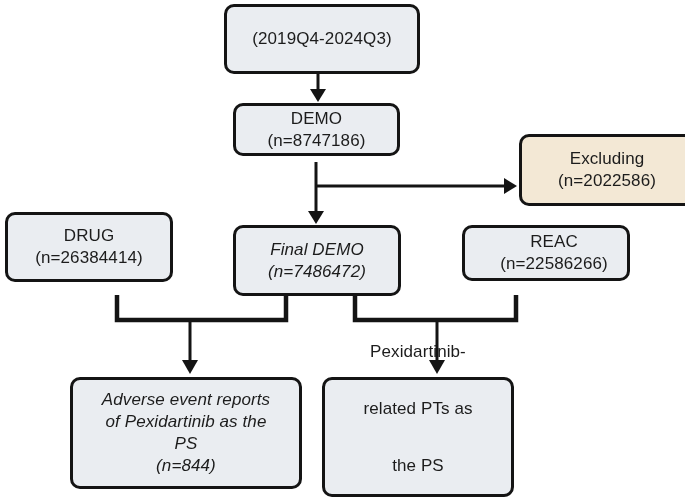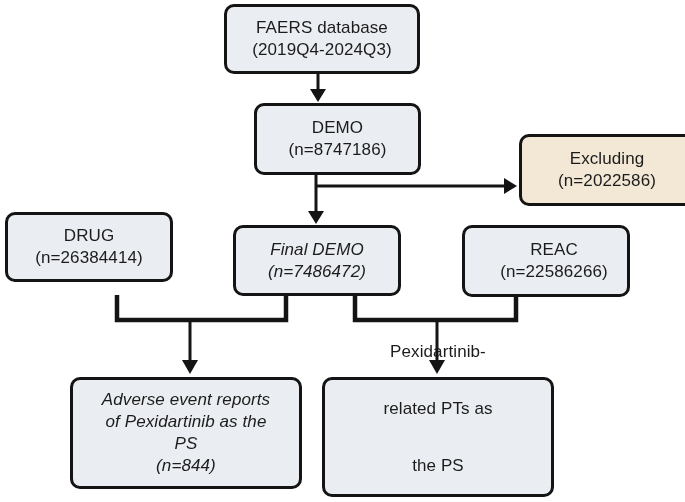--- a/index.html
+++ b/index.html
@@ -75,56 +75,55 @@
     </g>
 
     <g>
       <path d="M355,296 L355,320 L516,320 L516,295" fill="none" stroke="#141414" stroke-width="4.5"></path>
       <line x1="437" y1="320" x2="437" y2="362" stroke="#141414" stroke-width="3"></line>
       <polygon points="429,360 445,360 437,374" fill="#141414"></polygon>
     </g>
   </svg>
 
   <div class="node" style="left:224px; top:4px; width:196px; height:70px;">
-    <div class="txt-line">FAERS database</div>
     <div class="txt-line">(2019Q4-2024Q3)</div>
   </div>
 
-  <div class="node" style="left:233px; top:103px; width:167px; height:72px;margin-left:21px;">
+  <div class="node" style="left:233px; top:103px; width:167px; height:53px;">
     <div class="txt-line">DEMO</div>
     <div class="txt-line">(n=8747186)</div>
   </div>
 
   <div class="node excluding" style="left:519px; top:134px; width:176px; height:72px;">
     <div class="txt-line">Excluding</div>
     <div class="txt-line">(n=2022586)</div>
   </div>
 
   <div class="node" style="left:5px; top:212px; width:168px; height:70px;">
     <div class="txt-line">DRUG</div>
     <div class="txt-line">(n=26384414)</div>
   </div>
 
   <div class="node" style="left:233px; top:225px; width:168px; height:71px;font-style:italic;">
     <div class="txt-line">Final DEMO</div>
     <div class="txt-line">(n=7486472)</div>
   </div>
 
-  <div class="node" style="left:462px; top:225px; width:168px; height:72px;padding-left:16px;">
+  <div class="node" style="left:462px; top:225px; width:168px; height:56px;padding-left:16px;">
     <div class="txt-line">REAC</div>
     <div class="txt-line">(n=22586266)</div>
   </div>
 
   <div class="node" style="left:70px; top:377px; width:232px; height:112px;font-style:italic;">
     <div class="txt-line">Adverse event reports</div>
     <div class="txt-line">of Pexidartinib as the</div>
     <div class="txt-line">PS</div>
     <div class="txt-line">(n=844)</div>
   </div>
 
-  <div class="node" style="left:322px; top:377px; width:232px; height:120px;gap:35px;">
+  <div class="node" style="left:322px; top:377px; width:192px; height:120px;gap:35px;">
     <div class="txt-line">Pexidartinib-</div>
     <div class="txt-line">related PTs as</div>
     <div class="txt-line">the PS</div>
     <div class="txt-line">(n=7311)</div>
   </div>
 
 </div>
 
 </body></html>

